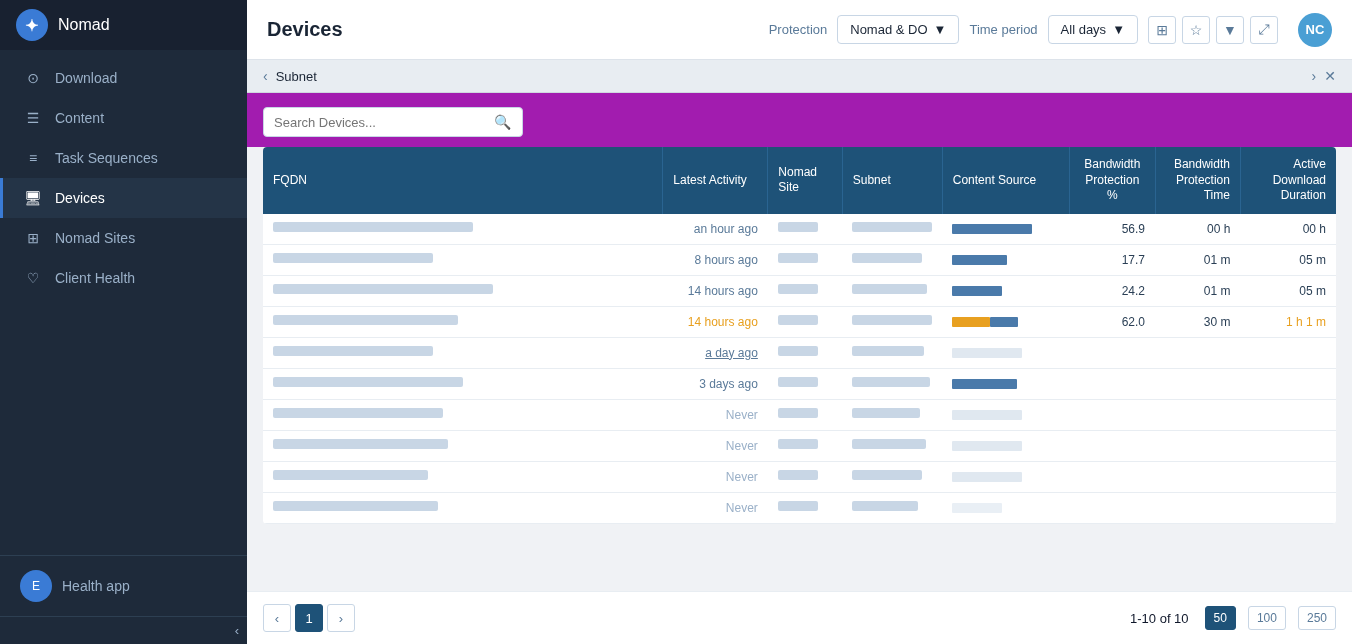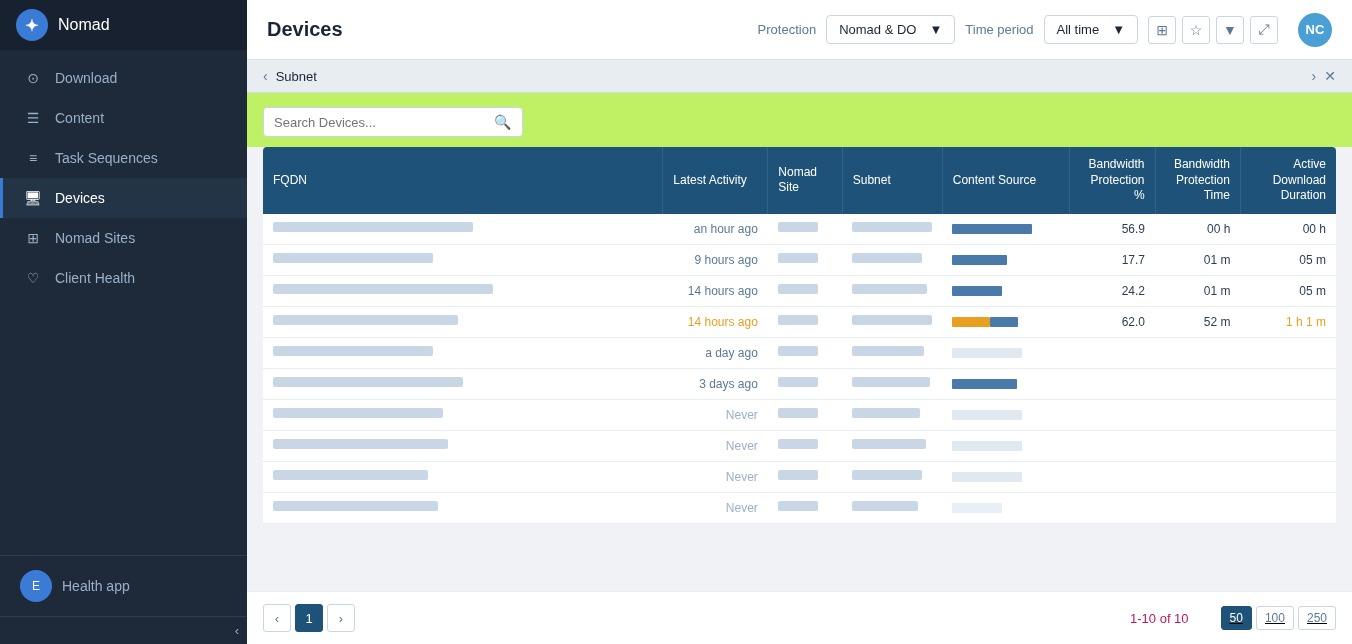--- a/index.html
+++ b/index.html
@@ -67,21 +67,21 @@
       height: 60px;
     }
     .page-title { font-size: 20px; font-weight: 600; color: #1a2535; margin-right: auto; }
     .header-controls { display: flex; align-items: center; gap: 10px; }
     .tech-label { color: #5a7a99; font-size: 13px; }
     .dropdown-btn {
       display: flex; align-items: center;
       background: #fff; border: 1px solid #c8d6e5;
       padding: 6px 12px; border-radius: 4px;
       cursor: pointer; font-size: 13px; color: #1a2535;
-      gap: 13px;
+      gap: 6px;
     }
     .time-period-label { color: #5a7a99; font-size: 13px; }
     .user-avatar {
       width: 34px; height: 34px; background: #4a9fd4;
       border-radius: 50%; display: flex; align-items: center;
       justify-content: center; color: white; font-size: 13px;
       font-weight: 600; margin-left: 10px;
     }
     .header-icons { display: flex; gap: 6px; align-items: center; }
     .icon-btn {
@@ -98,21 +98,21 @@
       display: flex;
       align-items: center;
       border-bottom: 1px solid #d0d8e0;
       gap: 8px;
     }
     .breadcrumb-arrow { color: #5a7a99; cursor: pointer; font-size: 14px; }
     .breadcrumb-text { color: #1a2535; font-size: 13px; font-weight: 500; }
     .breadcrumb-right { margin-left: auto; display: flex; gap: 8px; }
 
     
-    .search-container { padding: 14px 16px 10px; background: #bef264; }
+    .search-container { padding: 14px 16px 10px; background: #a21caf; }
     .search-box {
       display: flex; align-items: center;
       background: white; border: 1px solid #c8d6e5;
       border-radius: 4px; padding: 6px 10px;
       width: 260px;
     }
     .search-box input {
       border: none; outline: none; font-size: 13px; color: #5a7a99; flex: 1; background: transparent;
     }
     .search-icon { color: #5a7a99; font-size: 14px; cursor: pointer; }
@@ -167,22 +167,22 @@
       justify-content: space-between;
     }
     .page-controls { display: flex; align-items: center; gap: 4px; }
     .page-btn {
       width: 28px; height: 28px; display: flex; align-items: center;
       justify-content: center; border: 1px solid #c8d6e5;
       border-radius: 3px; cursor: pointer; background: white;
       font-size: 13px; color: #5a7a99;
     }
     .page-btn.active { background: #1e5278; color: white; border-color: #1e5278; }
-    .page-info { font-size: 13px; color: #be185d; margin-left: auto; margin-right: 24px; }
-    .page-size-btns { display: flex; gap: 4px; text-decoration: underline; }
+    .page-info { font-size: 13px; color: #0f172a; margin-left: auto; margin-right: 8px; }
+    .page-size-btns { display: flex; gap: 12px; }
     .size-btn {
       padding: 4px 8px; border: 1px solid #c8d6e5;
       border-radius: 3px; cursor: pointer; background: white;
       font-size: 12px; color: #5a7a99;
     }
     .size-btn.active { background: #1e5278; color: white; border-color: #1e5278; }
     .pagination-right { display: flex; align-items: center; gap: 8px; }
   </style>
 </head>
 <body>
@@ -232,21 +232,21 @@
   <div class="page-header">
     <h1 class="page-title">Devices</h1>
     <div class="header-controls">
       <span class="tech-label">Protection</span>
       <button class="dropdown-btn">
         <span>Nomad &amp; DO</span>
         <span>▼</span>
       </button>
       <span class="time-period-label">Time period</span>
       <button class="dropdown-btn">
-        <span>All time</span>
+        <span>All days</span>
         <span>▼</span>
       </button>
       <div class="header-icons">
         <div class="icon-btn">⊞</div>
         <div class="icon-btn">☆</div>
         <div class="icon-btn">▼</div>
         <div class="icon-btn">⤢</div>
       </div>
       <div class="user-avatar">NC</div>
     </div>
@@ -270,21 +270,21 @@
 
   <div class="table-container">
     <table>
       <thead>
         <tr>
           <th style="width:38%">FQDN</th>
           <th style="width:10%; text-align:left">Latest Activity</th>
           <th style="width:7%">Nomad Site</th>
           <th style="width:8%">Subnet</th>
           <th style="width:12%">Content Source</th>
-          <th style="width:8%; text-align:right">Bandwidth Protection %</th>
+          <th style="width:8%; text-align:center">Bandwidth Protection %</th>
           <th style="width:8%; text-align:right">Bandwidth Protection Time</th>
           <th style="width:9%; text-align:right">Active Download Duration</th>
         </tr>
       </thead>
       <tbody id="table-body">
       <tr>
             <td><span class="blurred-text" style="width: 200px;">████████████████████</span></td>
             <td class="activity-text" style="text-align: right;">an hour ago</td>
             <td><span class="blurred-text" style="width: 40px;">█████</span></td>
             <td><span class="blurred-text" style="width: 80px;">██████████</span></td>
@@ -292,21 +292,21 @@
               <div class="content-bar-container">
                 <div class="bar-segment bar-blue" style="width: 80px;"></div>
               </div>
             </td>
             <td class="bandwidth-num">56.9</td>
             <td style="text-align: right;">00 h</td>
             <td style="text-align: right;">00 h</td>
           </tr>
           <tr>
             <td><span class="blurred-text" style="width: 160px;">████████████████████</span></td>
-            <td class="activity-text" style="text-align: right;">9 hours ago</td>
+            <td class="activity-text" style="text-align: right;">8 hours ago</td>
             <td><span class="blurred-text" style="width: 40px;">█████</span></td>
             <td><span class="blurred-text" style="width: 70px;">██████████</span></td>
             <td>
               <div class="content-bar-container">
                 <div class="bar-segment bar-blue" style="width: 55px;"></div>
               </div>
             </td>
             <td class="bandwidth-num">17.7</td>
             <td style="text-align: right;">01 m</td>
             <td style="text-align: right;">05 m</td>
@@ -330,26 +330,26 @@
             <td class="activity-warn" style="text-align: right;">14 hours ago</td>
             <td><span class="blurred-text" style="width: 40px;">█████</span></td>
             <td><span class="blurred-text" style="width: 80px;">██████████</span></td>
             <td>
               <div class="content-bar-container">
                 <div class="bar-segment bar-orange" style="width: 38px;"></div>
                 <div class="bar-segment bar-blue" style="width: 28px;"></div>
               </div>
             </td>
             <td class="bandwidth-num">62.0</td>
-            <td style="text-align: right;">52 m</td>
+            <td style="text-align: right;">30 m</td>
             <td class="activity-warn" style="text-align: right;">1 h 1 m</td>
           </tr>
           <tr>
             <td><span class="blurred-text" style="width: 160px;">████████████████████</span></td>
-            <td class="activity-text" style="">a day ago</td>
+            <td class="activity-text" style=" text-decoration: underline;">a day ago</td>
             <td><span class="blurred-text" style="width: 40px;">█████</span></td>
             <td><span class="blurred-text" style="width: 72px;">██████████</span></td>
             <td>
               <div class="content-bar-container">
                 <div class="bar-segment bar-light" style="width: 70px;"></div>
               </div>
             </td>
             <td class="bandwidth-num"></td>
             <td style="text-align: right;"></td>
             <td style="text-align: right;"></td>

